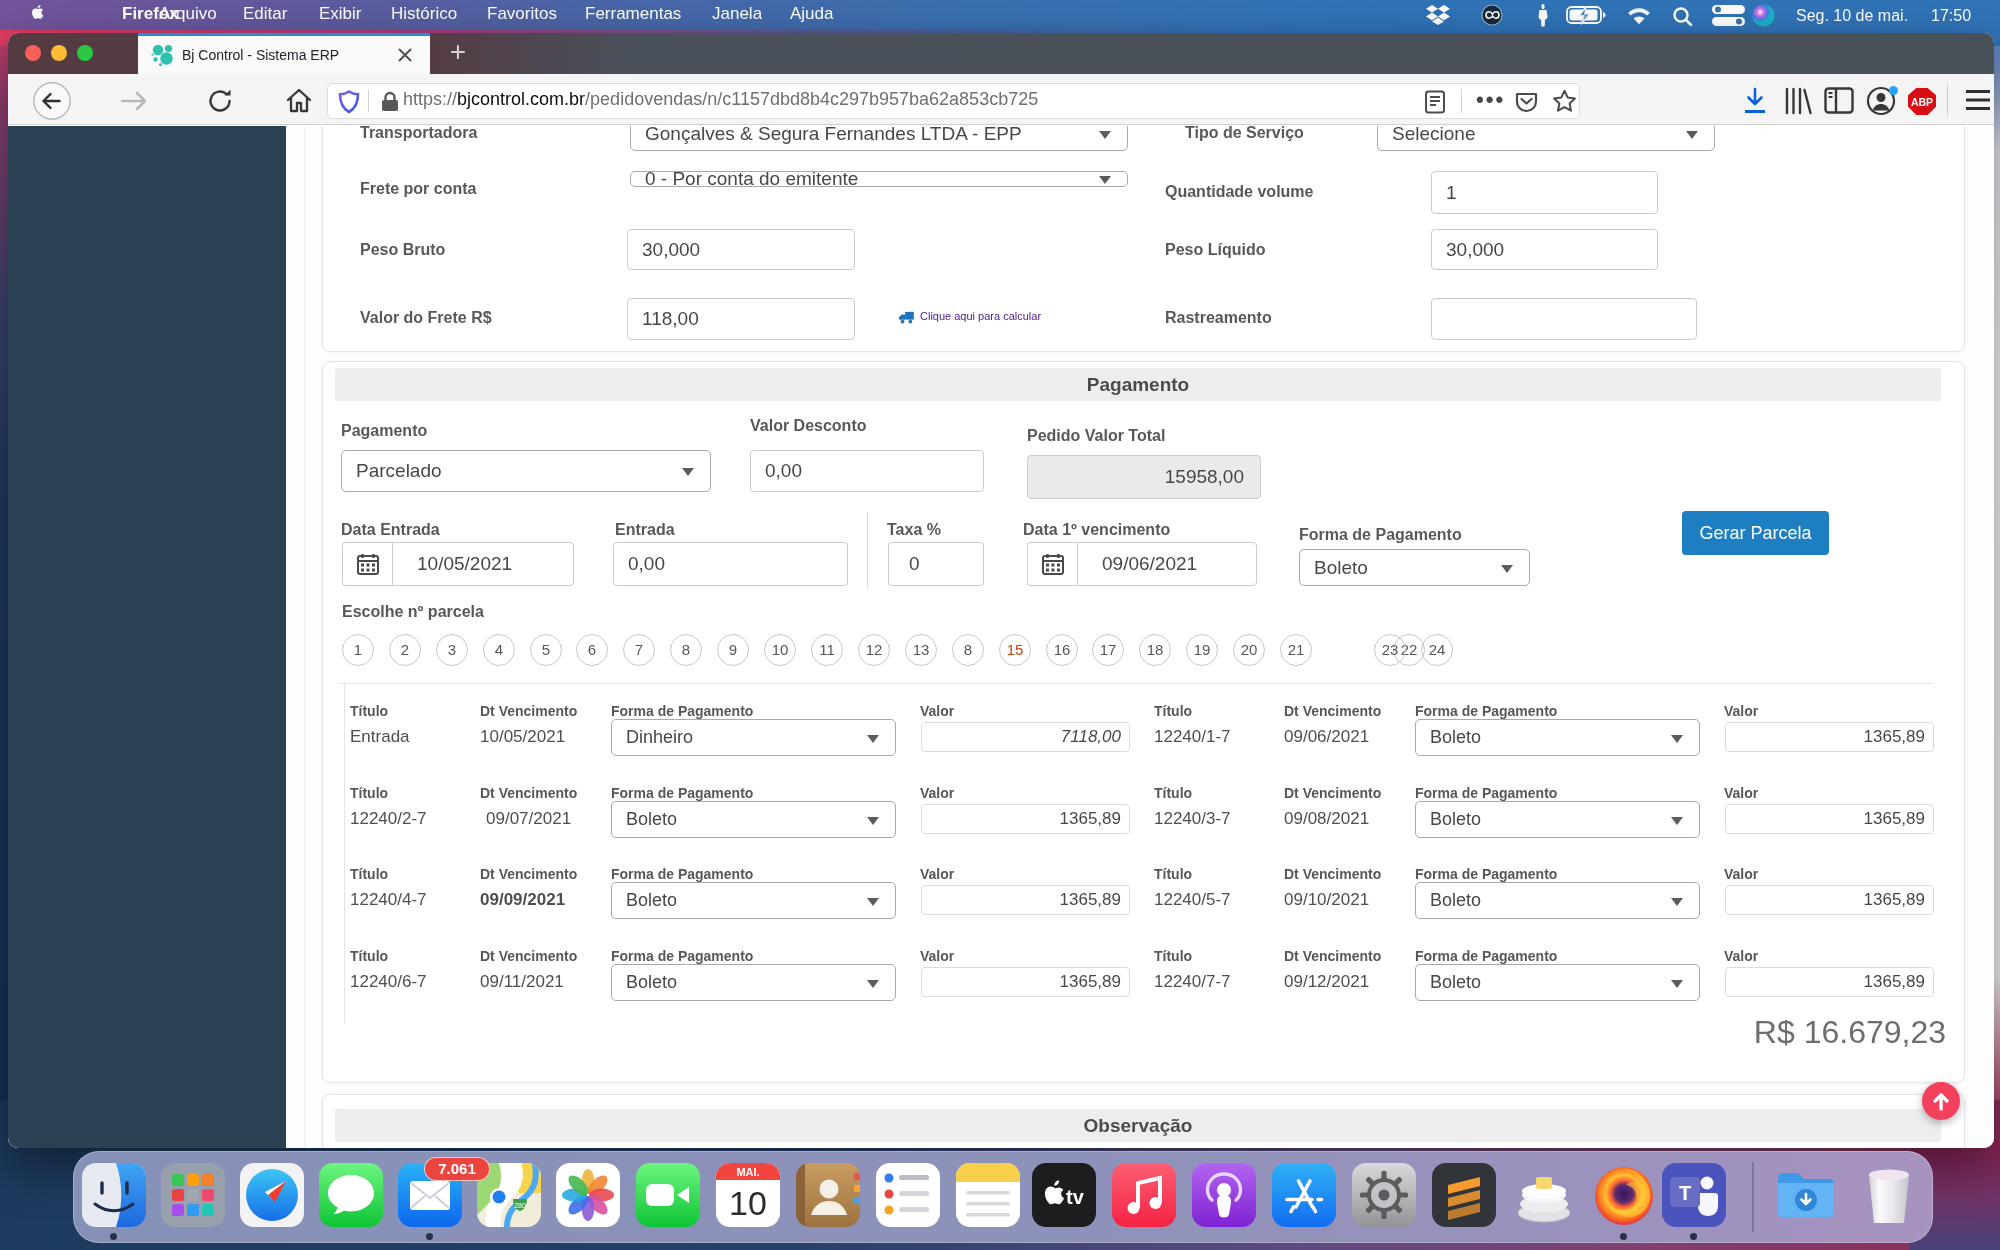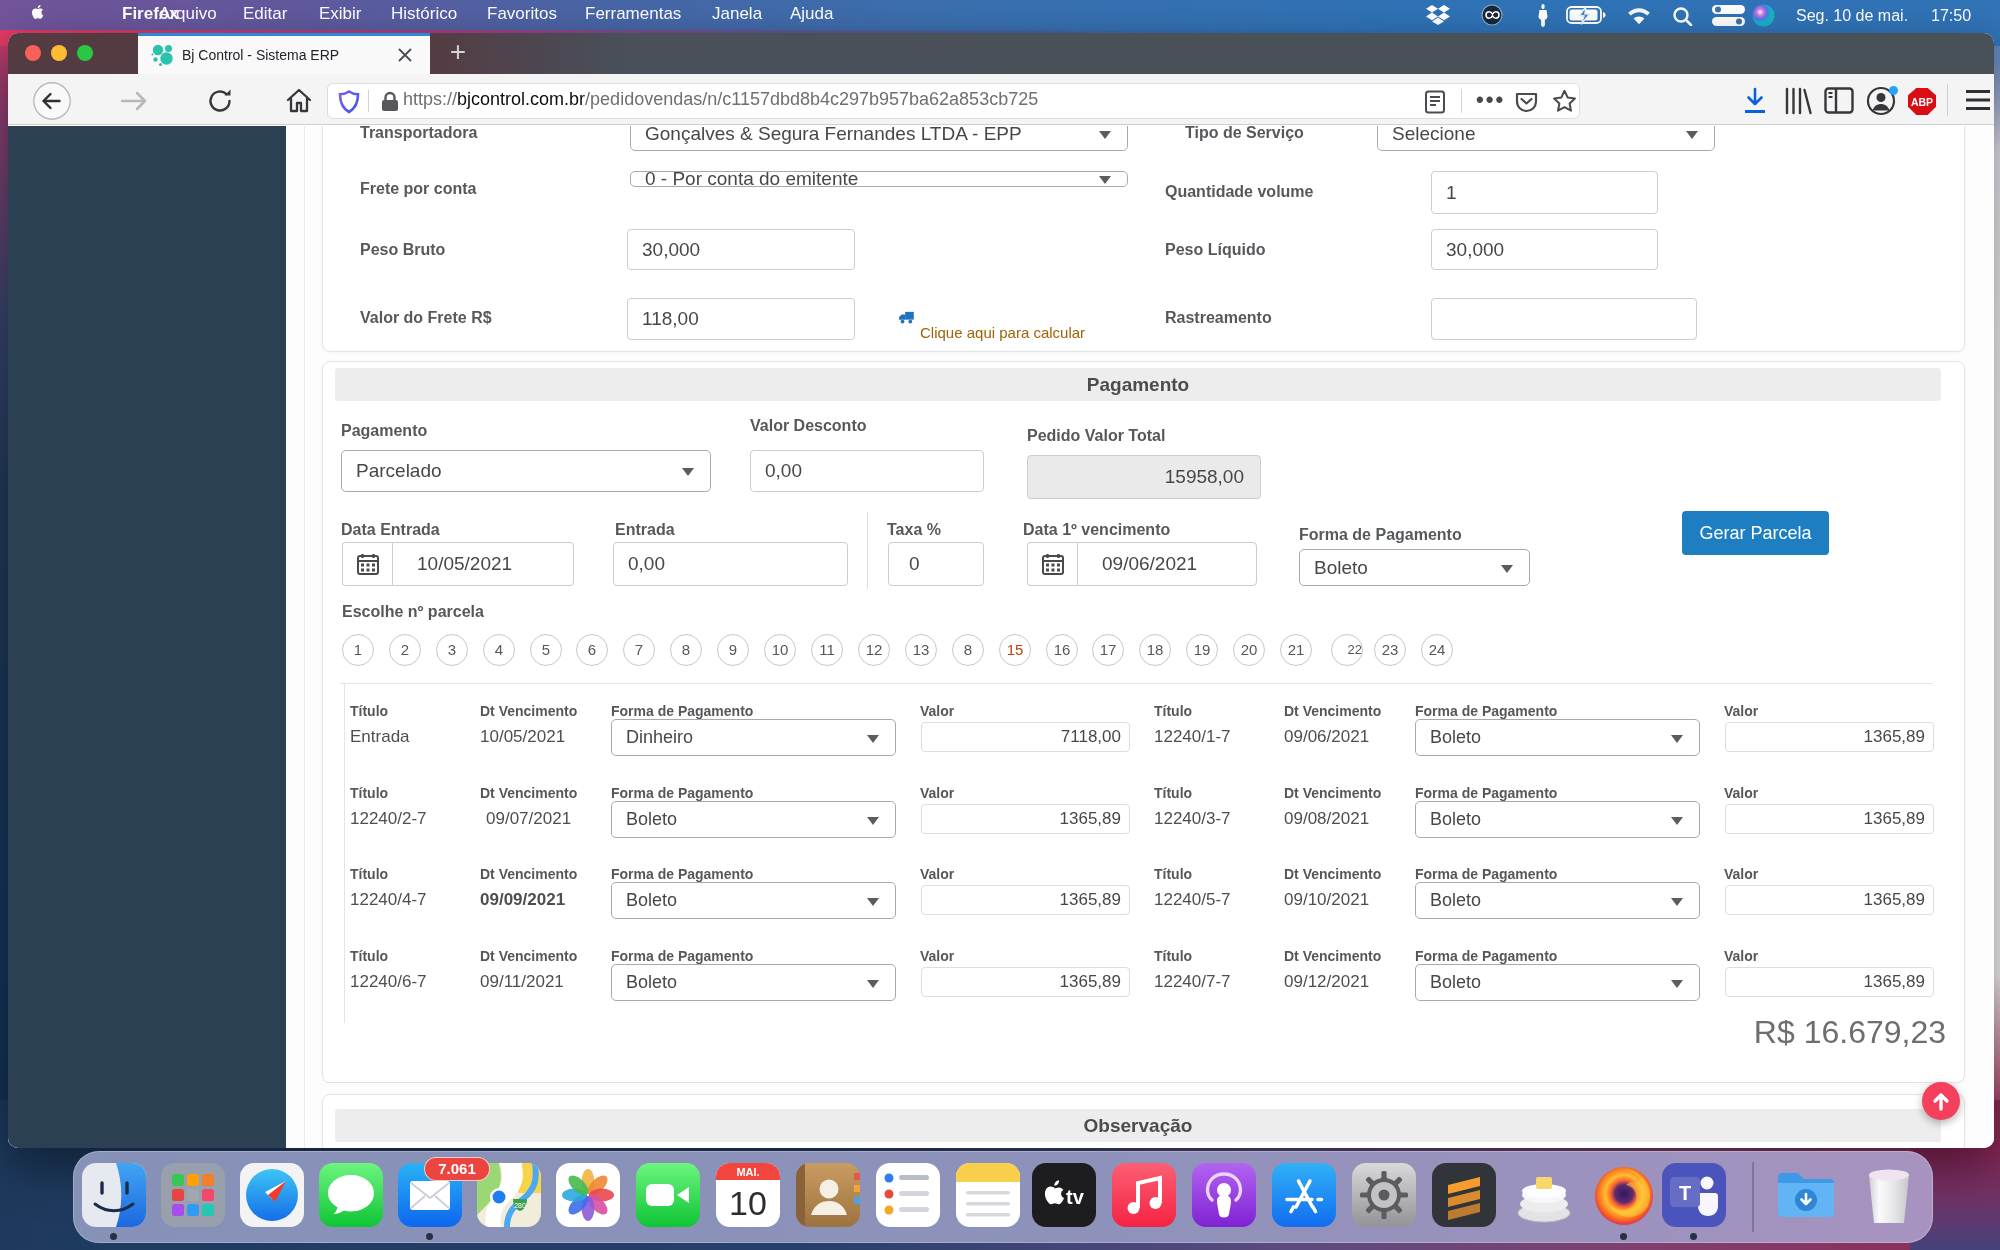--- a/index.html
+++ b/index.html
@@ -252,21 +252,21 @@
       <div class="inp" style="left:1423px;top:103px;width:227px;height:41px;">30,000</div>
 
       <div class="lbl" style="left:352px;top:179px;">Valor do Frete R$</div>
       <div class="inp" style="left:619px;top:172px;width:228px;height:42px;">118,00</div>
       <svg class="abs" style="left:890px;top:185px;" width="16" height="13" viewBox="0 0 18 15" fill="#1e73be">
         <path d="M8 1h10v9H8z"></path>
         <path d="M8 4H4L1 7v3h7z"></path>
         <circle cx="5" cy="12.2" r="2.2"></circle>
         <circle cx="14" cy="12.2" r="2.2"></circle>
       </svg>
-      <div class="abs" style="left:912px;top:184px;font-size:15px;color:#a16207;margin-top:14px;">Clique aqui para calcular</div>
+      <div class="abs" style="left:912px;top:184px;font-size:11px;color:#4c1d95;">Clique aqui para calcular</div>
       <div class="lbl" style="left:1157px;top:179px;">Rastreamento</div>
       <div class="inp" style="left:1423px;top:172px;width:266px;height:42px;"></div>
 
       <div class="secbar" style="left:327px;top:242px;width:1606px;">Pagamento</div>
 
       <div class="lbl" style="left:333px;top:292px;">Pagamento</div>
       <div class="sel" style="left:333px;top:324px;width:370px;height:42px;">Parcelado</div>
       <div class="lbl" style="left:742px;top:287px;">Valor Desconto</div>
       <div class="inp" style="left:742px;top:324px;width:234px;height:42px;">0,00</div>
       <div class="lbl" style="left:1019px;top:297px;">Pedido Valor Total</div>
@@ -330,34 +330,34 @@
       <div class="abs" style="left:850px;top:508px;width:32px;height:32px;border-radius:50%;border:1px solid #c8c8c8;font-size:15px;color:#55585b;text-align:center;line-height:30px;">12</div>
       <div class="abs" style="left:897px;top:508px;width:32px;height:32px;border-radius:50%;border:1px solid #c8c8c8;font-size:15px;color:#55585b;text-align:center;line-height:30px;">13</div>
       <div class="abs" style="left:944px;top:508px;width:32px;height:32px;border-radius:50%;border:1px solid #c8c8c8;font-size:15px;color:#55585b;text-align:center;line-height:30px;">8</div>
       <div class="abs" style="left:991px;top:508px;width:32px;height:32px;border-radius:50%;border:1px solid #c8c8c8;font-size:15px;color:#c2410c;text-align:center;line-height:30px;">15</div>
       <div class="abs" style="left:1038px;top:508px;width:32px;height:32px;border-radius:50%;border:1px solid #c8c8c8;font-size:15px;color:#55585b;text-align:center;line-height:30px;">16</div>
       <div class="abs" style="left:1084px;top:508px;width:32px;height:32px;border-radius:50%;border:1px solid #c8c8c8;font-size:15px;color:#55585b;text-align:center;line-height:30px;">17</div>
       <div class="abs" style="left:1131px;top:508px;width:32px;height:32px;border-radius:50%;border:1px solid #c8c8c8;font-size:15px;color:#55585b;text-align:center;line-height:30px;">18</div>
       <div class="abs" style="left:1178px;top:508px;width:32px;height:32px;border-radius:50%;border:1px solid #c8c8c8;font-size:15px;color:#55585b;text-align:center;line-height:30px;">19</div>
       <div class="abs" style="left:1225px;top:508px;width:32px;height:32px;border-radius:50%;border:1px solid #c8c8c8;font-size:15px;color:#55585b;text-align:center;line-height:30px;">20</div>
       <div class="abs" style="left:1272px;top:508px;width:32px;height:32px;border-radius:50%;border:1px solid #c8c8c8;font-size:15px;color:#55585b;text-align:center;line-height:30px;">21</div>
-      <div class="abs" style="left:1323px;top:508px;width:32px;height:32px;border-radius:50%;border:1px solid #c8c8c8;font-size:13px;color:#55585b;text-align:right;line-height:30px;">22</div>
+      <div class="abs" style="left:1385px;top:508px;width:32px;height:32px;border-radius:50%;border:1px solid #c8c8c8;font-size:15px;color:#55585b;text-align:center;line-height:30px;">22</div>
       <div class="abs" style="left:1366px;top:508px;width:32px;height:32px;border-radius:50%;border:1px solid #c8c8c8;font-size:15px;color:#55585b;text-align:center;line-height:30px;">23</div>
       <div class="abs" style="left:1413px;top:508px;width:32px;height:32px;border-radius:50%;border:1px solid #c8c8c8;font-size:15px;color:#55585b;text-align:center;line-height:30px;">24</div>
 
       <div class="abs" style="left:332px;top:557px;width:1593px;height:1px;background:#e4e4e4;"></div>
       <div class="abs" style="left:336px;top:557px;width:1px;height:340px;background:#e4e4e4;"></div>
       <div class="slbl" style="left:342px;top:576px;">Título</div>
       <div class="sval" style="left:342px;top:601px;">Entrada</div>
       <div class="slbl" style="left:472px;top:576px;">Dt Vencimento</div>
       <div class="sval" style="left:472px;top:601px;">10/05/2021</div>
       <div class="slbl" style="left:603px;top:576px;">Forma de Pagamento</div>
       <div class="sel" style="left:603px;top:593px;width:285px;height:37px;font-size:18px;">Dinheiro</div>
       <div class="slbl" style="left:912px;top:576px;">Valor</div>
-      <div class="inp" style="left:913px;top:596px;width:209px;height:30px;font-size:17px;border-color:#ddd;justify-content:flex-end;padding-right:8px;padding-left:0;">7118,00</div>
+      <div class="inp" style="left:913px;top:596px;width:209px;height:30px;font-size:17px;border-color:#ddd;justify-content:flex-end;padding-right:8px;padding-left:0;font-style:italic;">7118,00</div>
       <div class="slbl" style="left:1146px;top:576px;">Título</div>
       <div class="sval" style="left:1146px;top:601px;">12240/1-7</div>
       <div class="slbl" style="left:1276px;top:576px;">Dt Vencimento</div>
       <div class="sval" style="left:1276px;top:601px;">09/06/2021</div>
       <div class="slbl" style="left:1407px;top:576px;">Forma de Pagamento</div>
       <div class="sel" style="left:1407px;top:593px;width:285px;height:37px;font-size:18px;">Boleto</div>
       <div class="slbl" style="left:1716px;top:576px;">Valor</div>
       <div class="inp" style="left:1717px;top:596px;width:209px;height:30px;font-size:17px;border-color:#ddd;justify-content:flex-end;padding-right:8px;padding-left:0;">1365,89</div>
       <div class="slbl" style="left:342px;top:658px;">Título</div>
       <div class="sval" style="left:342px;top:683px;">12240/2-7</div>

